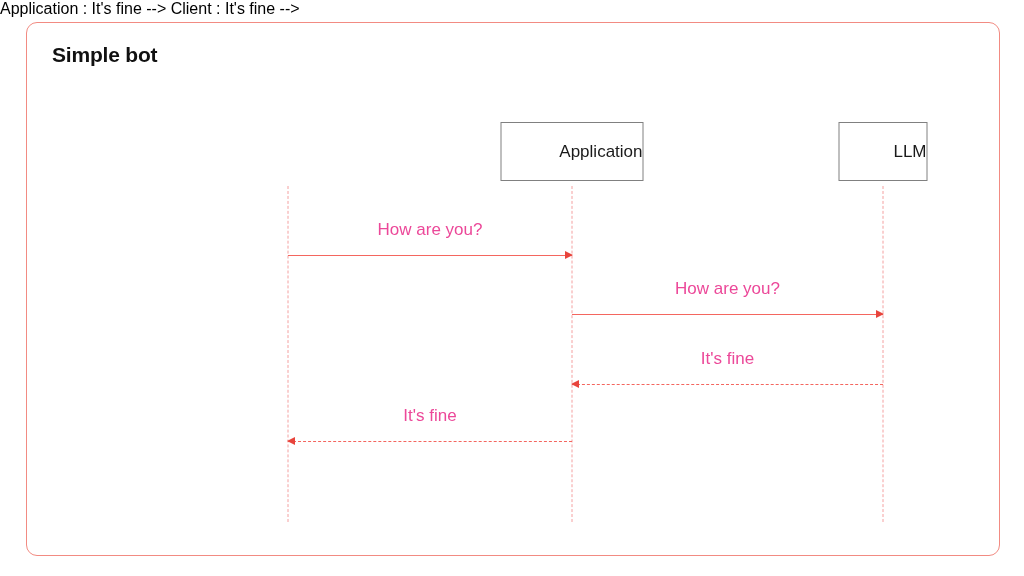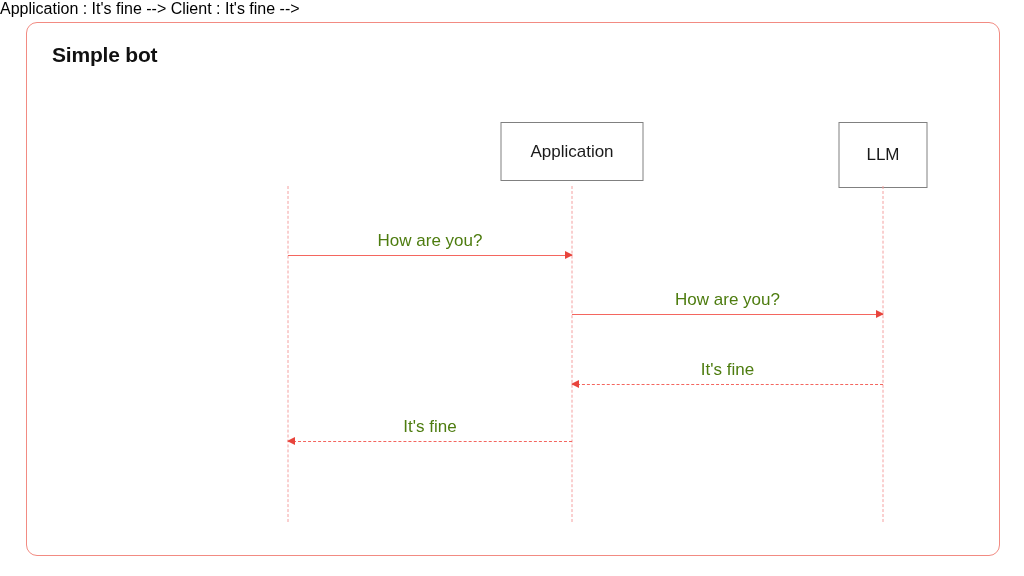--- a/index.html
+++ b/index.html
@@ -61,21 +61,21 @@
     white-space: nowrap;
   }
   .participant-box {
     position: absolute;
     transform: translateX(-50%);
     box-sizing: border-box;
     background: #ffffff;
     border: 1.4px solid #808080;
     display: flex;
     align-items: center;
-    justify-content: center;
+    justify-content: flex-end;
   }
   .participant-box .box-label {
     font-size: 17px;
     color: #1a1a1a;
     white-space: nowrap;
   }
   
   .lifeline {
     position: absolute;
     width: 0;
@@ -109,25 +109,25 @@
   .message.to-right .msg-head {
     right: -1px;
     border-left: 8px solid #e8443c;
   }
   .message.to-left .msg-head {
     left: -1px;
     border-right: 8px solid #e8443c;
   }
   .message .msg-label {
     position: absolute;
-    bottom: 4px;
+    bottom: 15px;
     width: 100%;
     text-align: center;
     font-size: 17px;
-    color: #4d7c0f;
+    color: #ec4899;
     white-space: nowrap;
   }
 </style>
 </head>
 <body>
 
 <div id="canvas">
 
   
   <div class="diagram-frame"></div>
@@ -138,21 +138,21 @@
   
 
   
 
   
   <div class="participant-box" style="left:572px; top:122px; width:143px; height:59px;">
     <span class="box-label">Application</span>
   </div>
 
   
-  <div class="participant-box" style="left:883px; top:122px; width:89px; height:66px;">
+  <div class="participant-box" style="left:883px; top:122px; width:89px; height:59px;">
     <span class="box-label">LLM</span>
   </div>
 
   
   <div class="lifeline" style="left:288px; top:186px; height:336px;"></div>
   <div class="lifeline" style="left:572px; top:186px; height:336px;"></div>
   <div class="lifeline" style="left:883px; top:186px; height:336px;"></div>
 
   
 

